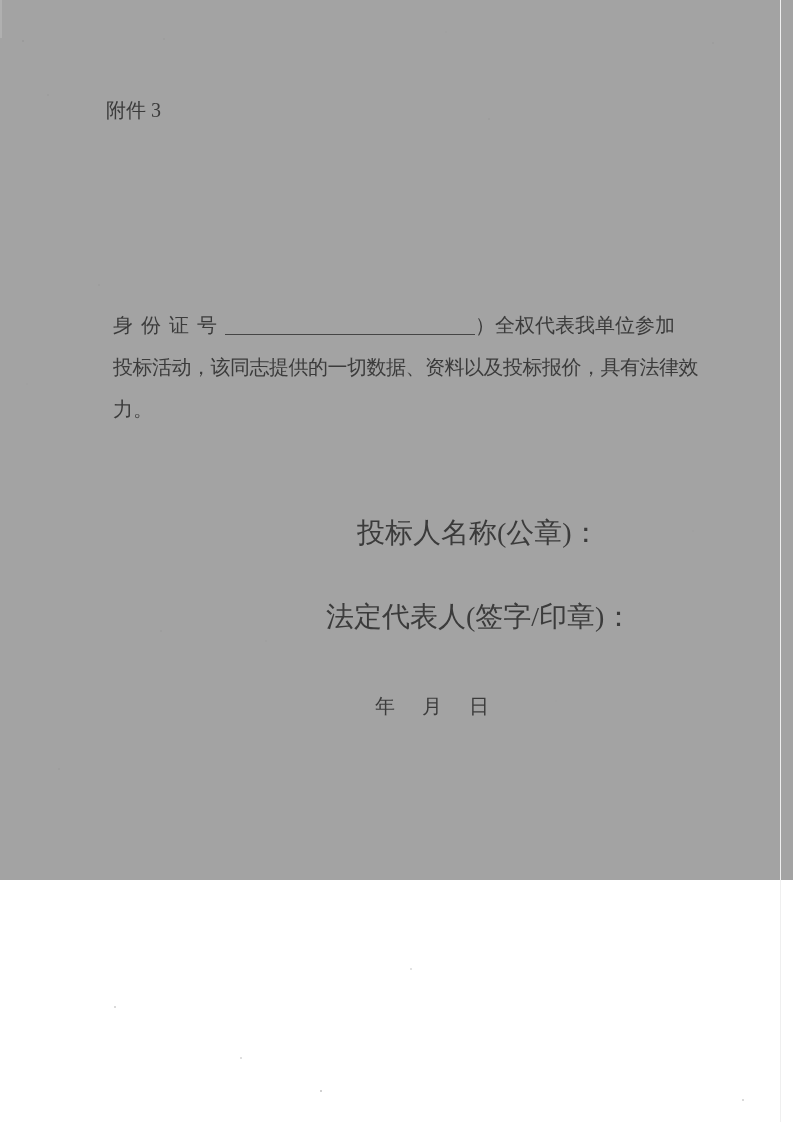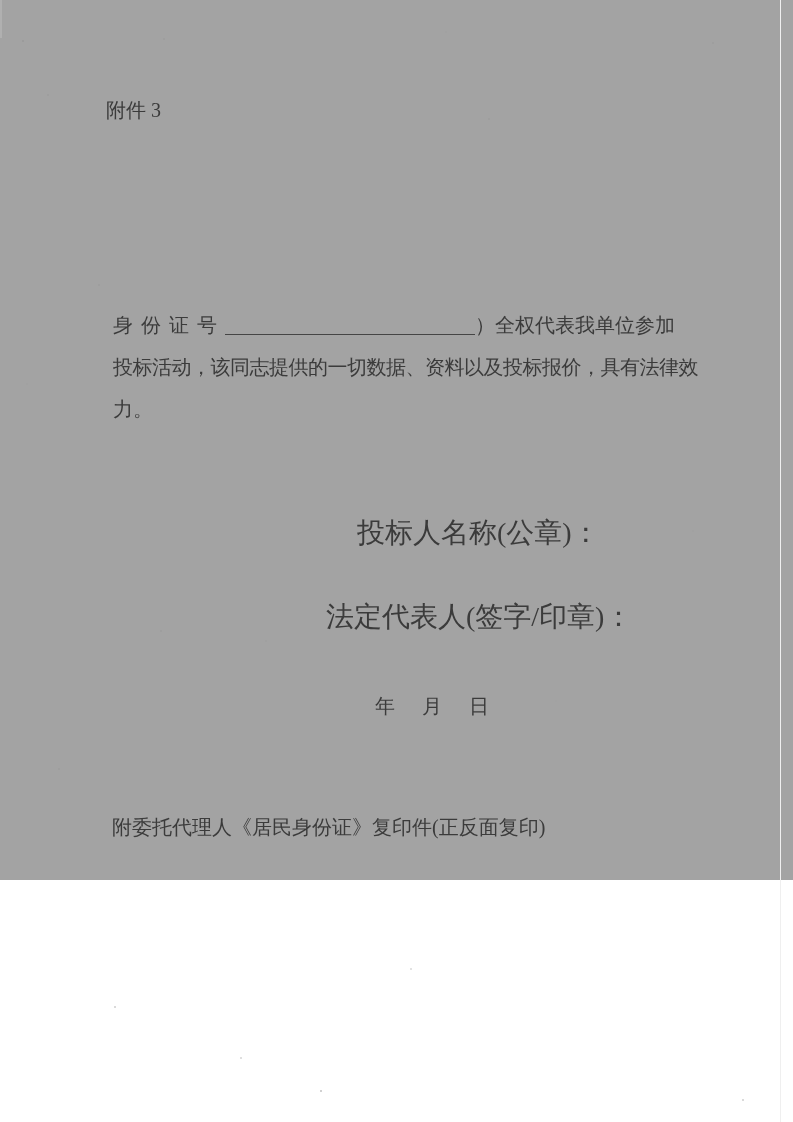--- a/index.html
+++ b/index.html
@@ -103,15 +103,14 @@
   <div class="sig-line sig-bidder">投标人名称(公章)：</div>
 
   <div class="sig-line sig-legal">法定代表人(签字/印章)：</div>
 
   <div class="date-line">
       <span>年</span>
       <span>月</span>
       <span>日</span>
     </div>
 
-  <div class="footnote">附委托代理人《居民身份证》复印件(正反面复印)</div>
 
 </div>
 
 </body></html>

